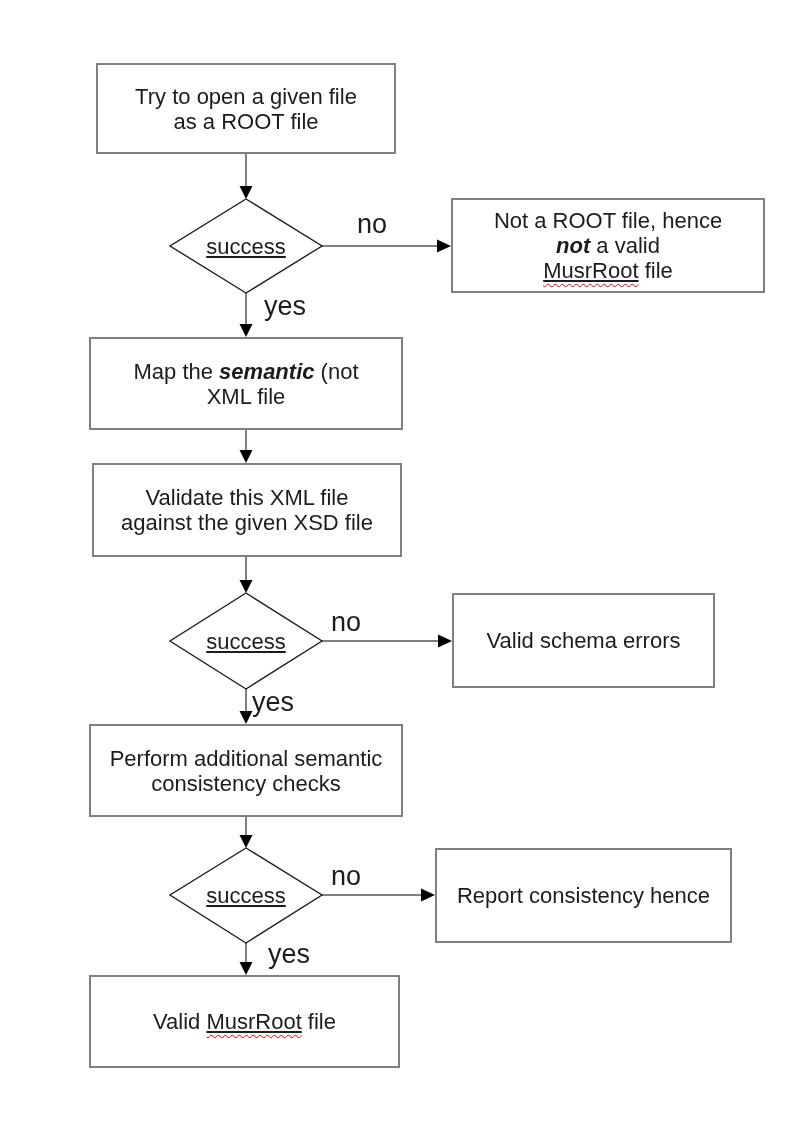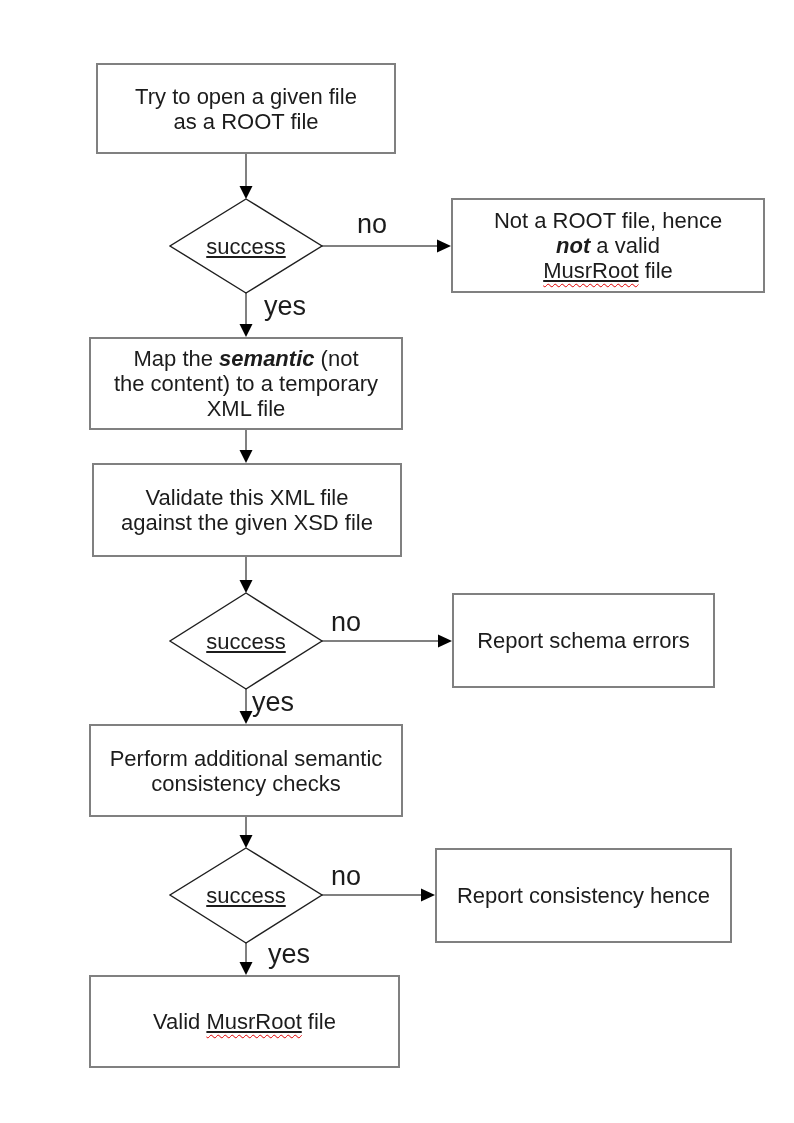--- a/index.html
+++ b/index.html
@@ -68,31 +68,30 @@
   </div>
 
   <div class="node" style="left:451px; top:198px; width:314px; height:95px;">
     <span class="line">Not a ROOT file, hence</span>
     <span class="line"><span class="bi">not</span><span> a valid</span></span>
     <span class="line"><span class="u-solid"><span class="u-wavy">MusrRoot</span></span><span> file</span></span>
   </div>
 
   <div class="node" style="left:89px; top:337px; width:314px; height:93px;">
     <span class="line"><span>Map the </span><span class="bi">semantic</span><span> (not</span></span>
-    <span class="line">the content) to a temporary</span>
     <span class="line">XML file</span>
   </div>
 
   <div class="node" style="left:92px; top:463px; width:310px; height:94px;">
     <span class="line">Validate this XML file</span>
     <span class="line">against the given XSD file</span>
   </div>
 
   <div class="node" style="left:452px; top:593px; width:263px; height:95px;">
-    <span class="line">Report schema errors</span>
+    <span class="line">Valid schema errors</span>
   </div>
 
   <div class="node" style="left:89px; top:724px; width:314px; height:93px;">
     <span class="line">Perform additional semantic</span>
     <span class="line">consistency checks</span>
   </div>
 
   <div class="node" style="left:435px; top:848px; width:297px; height:95px;">
     <span class="line">Report consistency hence</span>
   </div>

